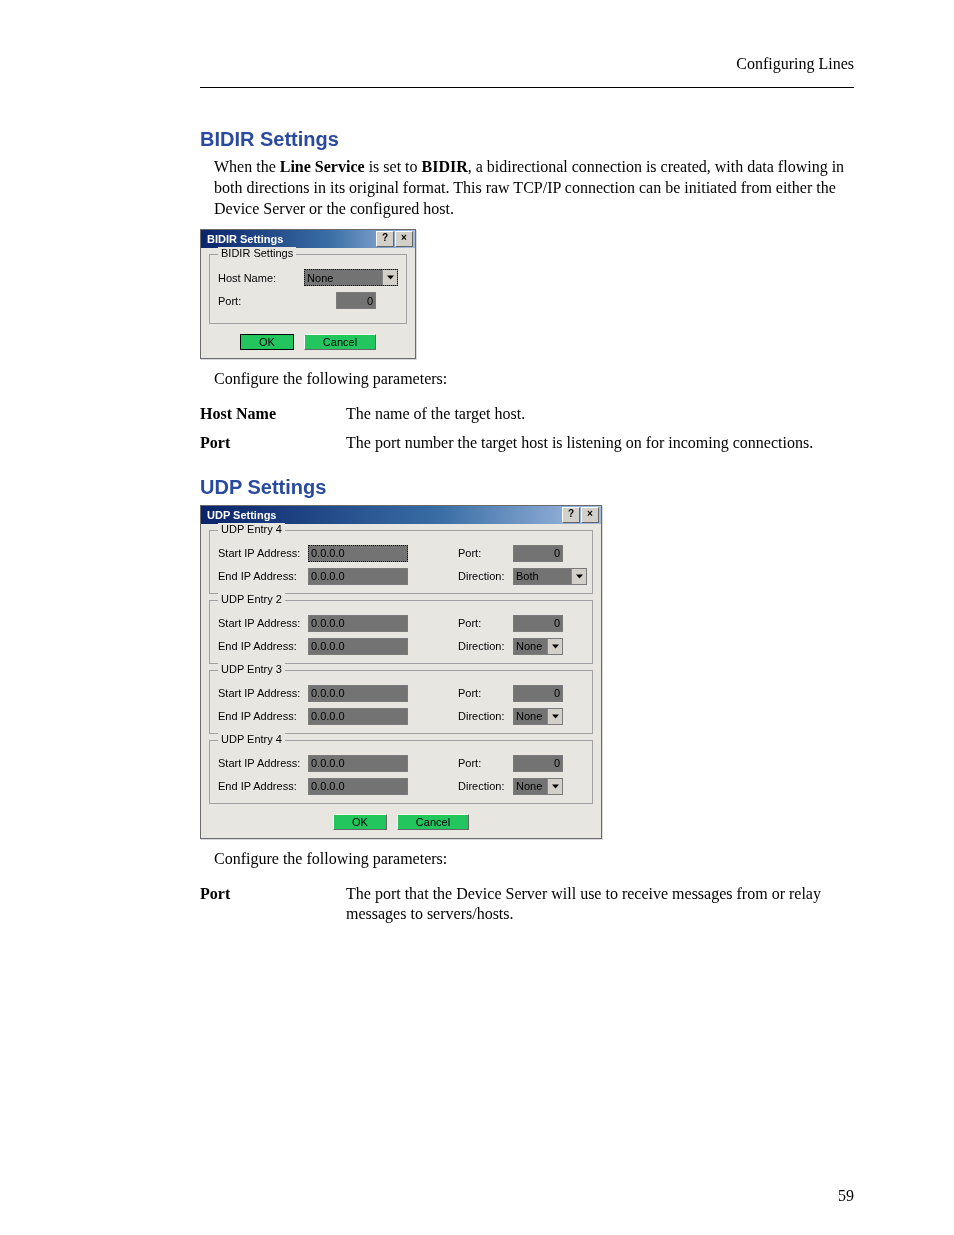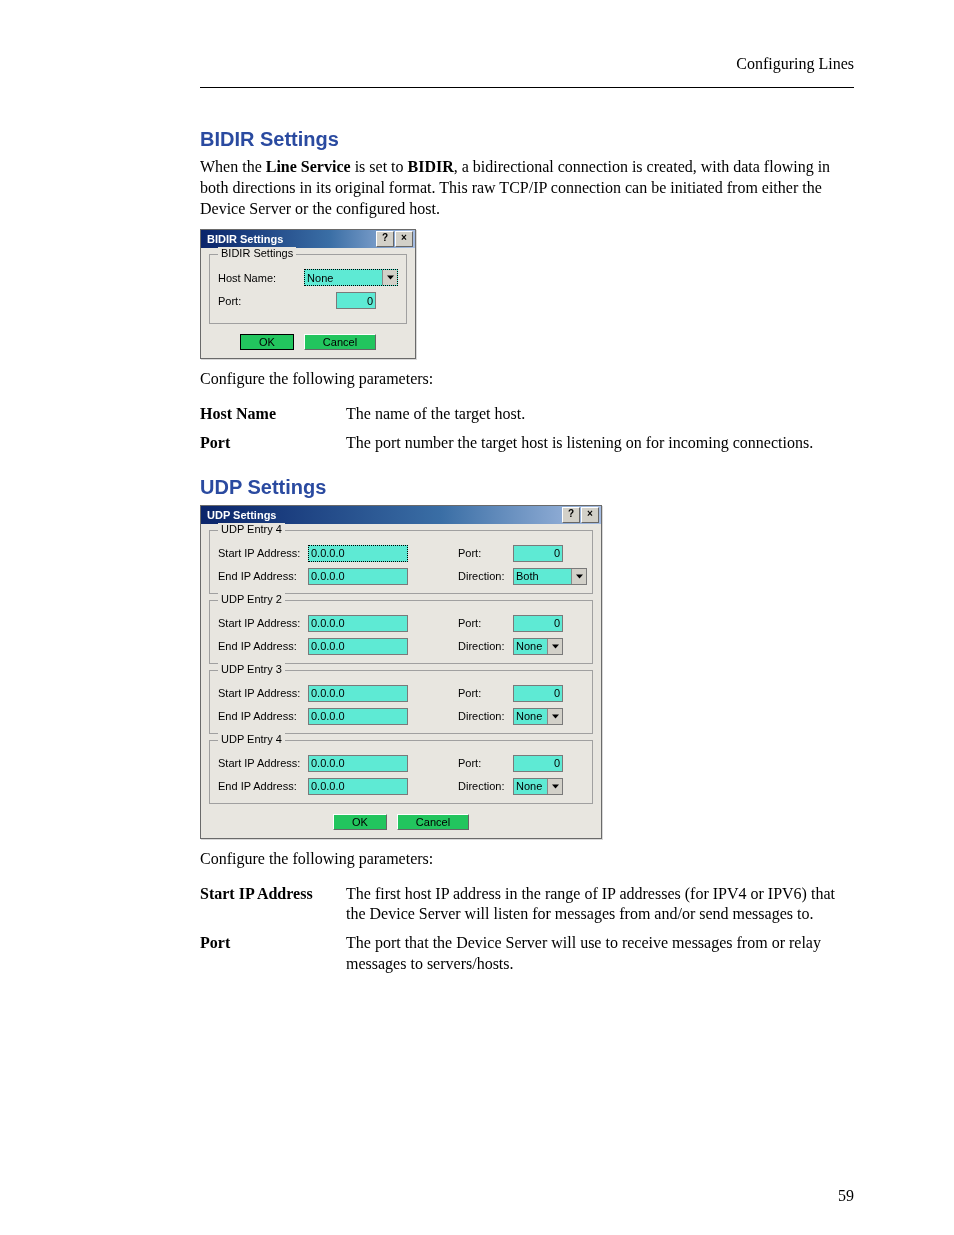--- a/index.html
+++ b/index.html
@@ -27,21 +27,21 @@
     margin: 0 0 40px 0;
   }
   h2.section {
     font-family: Arial, Helvetica, sans-serif;
     font-weight: bold;
     color: #2a4aa0;
     font-size: 20px;
     margin: 18px 0 6px 0;
   }
   p.body {
-    margin: 4px 0 10px 0;
+    margin: 4px 0 10px 14px;
     line-height: 1.3;
   }
   .bold { font-weight: bold; }
 
   
   .dlg {
     border: 1px solid #6a6a6a;
     background: #e8e6e0;
     font-family: Tahoma, Arial, sans-serif;
     font-size: 11px;
@@ -101,21 +101,21 @@
   }
   .form-row .lbl {
     width: 90px;
     color: #000;
   }
   .inp, .sel {
     font-family: Tahoma, Arial, sans-serif;
     font-size: 11px;
     height: 17px;
     box-sizing: border-box;
-    background: #5eead4;
+    background: #737373;
     border: 1px solid #7a7a7a;
     padding: 0 2px;
   }
   .inp-r { text-align: right; }
   .inp-dot { border: 1px dotted #000; }
   .sel {
     display: inline-flex;
     align-items: center;
     justify-content: space-between;
     padding: 0 0 0 2px;
@@ -341,24 +341,20 @@
         <div class="btn-row">
           <button class="btn">OK</button>
           <button class="btn">Cancel</button>
         </div>
       </div>
   </div>
 
   <p class="body">Configure the following parameters:</p>
   <table class="param-table">
     <tbody>
-        <tr>
-      <td class="key">Start IP Address</td>
-      <td>The first host IP address in the range of IP addresses (for IPV4 or IPV6) that the Device Server will listen for messages from and/or send messages to.</td>
-    </tr>
     <tr>
       <td class="key">Port</td>
       <td>The port that the Device Server will use to receive messages from or relay messages to servers/hosts.</td>
     </tr>
   </tbody>
     </table>
 
   <div class="footer-pagenum">59</div>
 </div>
 

